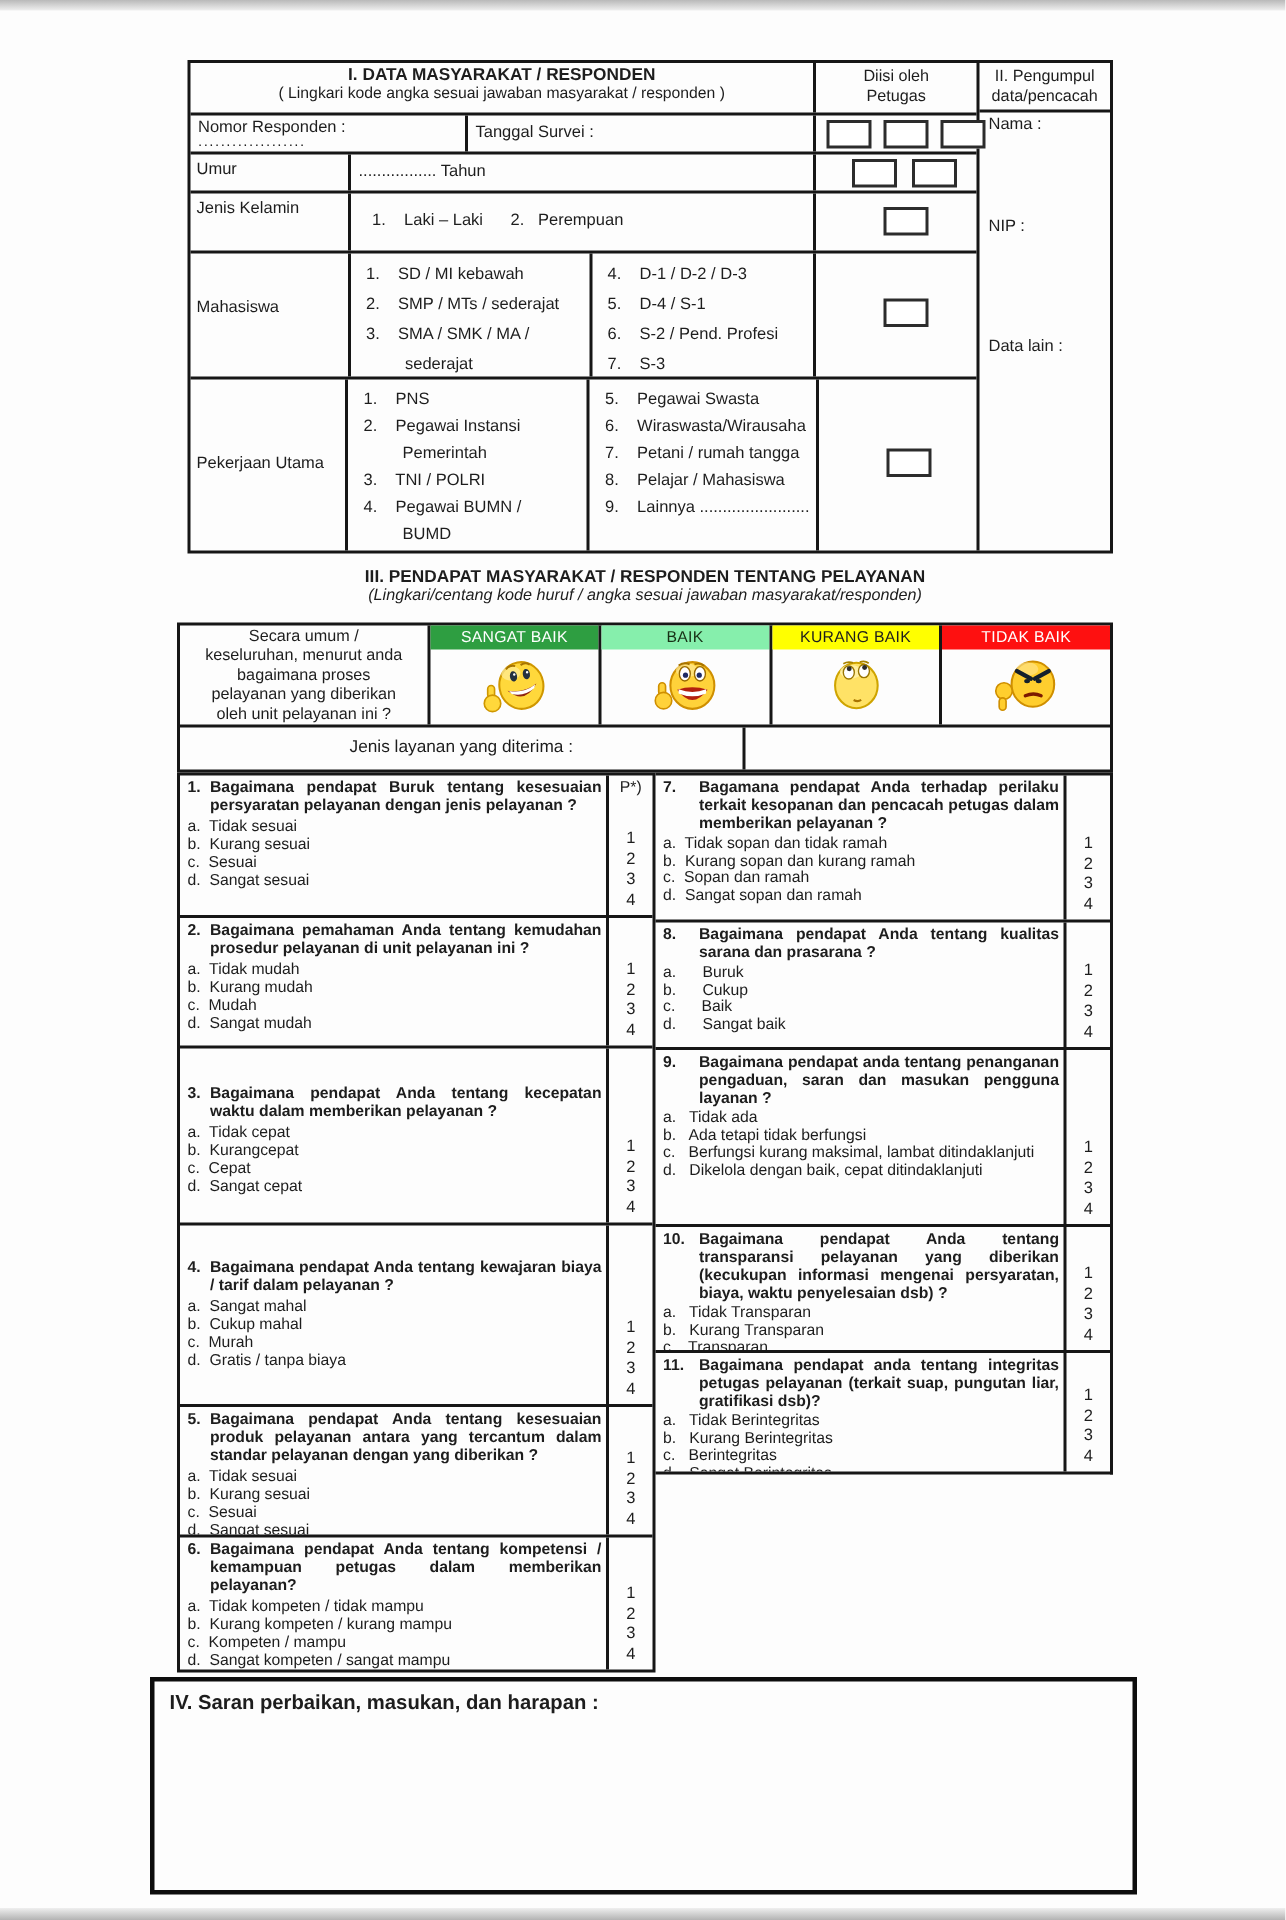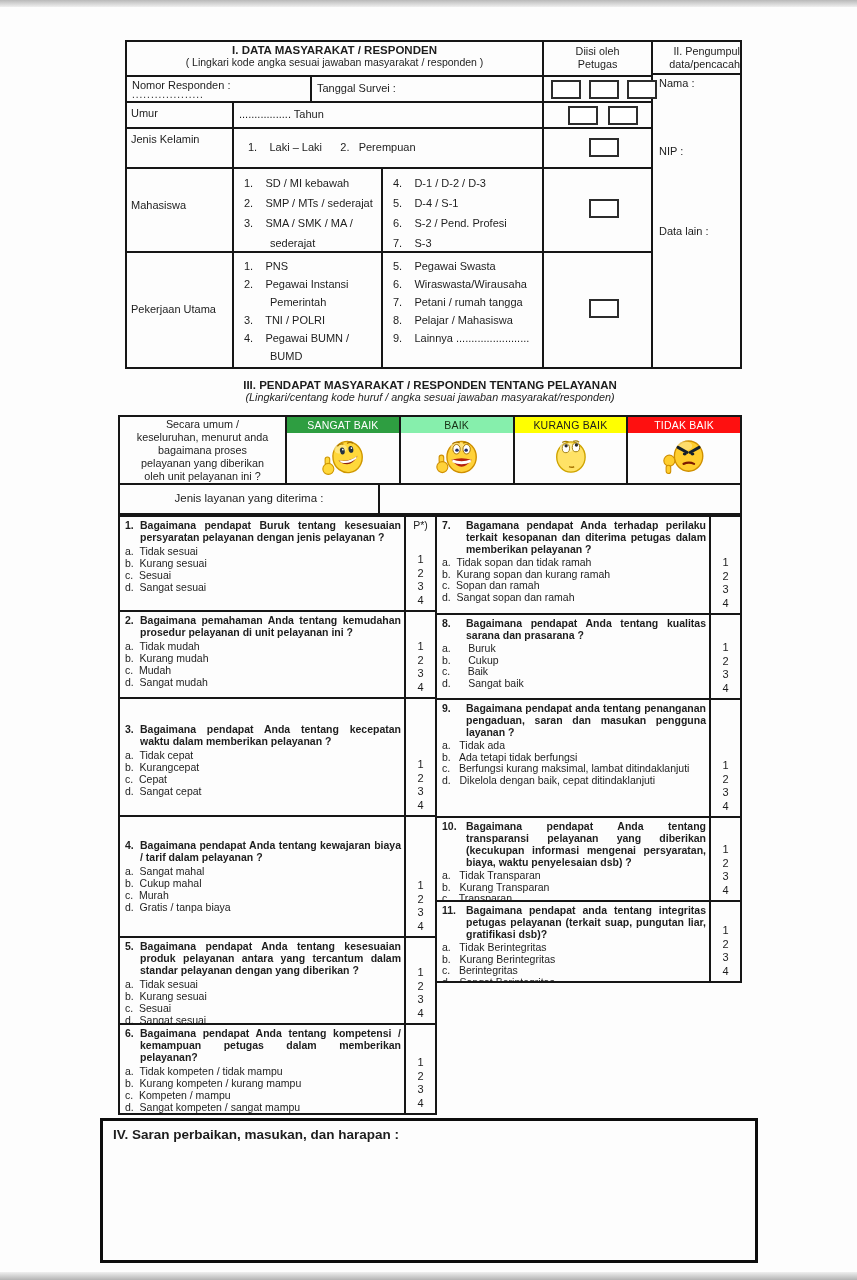--- a/index.html
+++ b/index.html
@@ -24,48 +24,48 @@
   .diisi.hd{font-size:10.8px;line-height:13px;padding-top:3px}
   .box{position:absolute;width:30px;height:19px;border:2px solid #2c2c2c;background:#fff;z-index:3}
   .lab{width:107px;border-right:2px solid #161616;padding:4px 4px}
   .cell{padding:2px 5px}
   .nomor{width:185px;border-right:2px solid #161616}
   .tanggal{flex:1;padding-top:5px}
   .dots{font-size:10px;letter-spacing:1px;line-height:8px}
   .optline{flex:1;padding:12px 8px 0 14px}
   .two{flex:1;display:flex}
   .subcol{padding:4px 2px 0 10px;font-size:11px}
-  .sc1{width:147px}
+  .sc1{width:159px}
   .sc2{flex:1;border-left:2px solid #161616}
   .rd .li{line-height:20px}
   .re .li{line-height:18px}
   .li{white-space:pre-wrap;padding-left:26px;text-indent:-26px}
   .sec1-right{flex:1;border-left:2px solid #161616;display:flex;flex-direction:column}
-  .pg-hdr{height:33px;border-bottom:2px solid #161616;text-align:right;font-size:10.8px;line-height:13px;padding-top:3px}
+  .pg-hdr{height:33px;border-bottom:2px solid #161616;text-align:center;font-size:10.8px;line-height:13px;padding-top:3px}
   .pg-body{flex:1;position:relative;font-size:11px}
   .pg-body .abs{left:6px}
 
   
   .sec3title{position:absolute;left:118px;top:379px;width:624px;text-align:center}
   .sec3title .t1{font-size:11.5px}
   .sec3title .t2{font-style:italic;font-size:10.8px}
 
   
   .smiley{position:absolute;left:118px;top:415px;width:624px;border:2px solid #161616}
   .sm-top{display:flex}
   .sm-q{width:165px;text-align:center;font-size:10.8px;line-height:13px;padding-top:1px}
   .sm-col{flex:1;border-left:2px solid #161616;text-align:center}
   .sm-hd{height:16px;font-weight:normal;font-size:10.5px;line-height:16px;letter-spacing:.2px}
   .rate-0 .sm-hd{background:#2e9e41;color:#ffffff}
   .rate-1 .sm-hd{background:#86efac;color:#173015}
   .rate-2 .sm-hd{background:#ffff00;color:#1d1d1d}
   .rate-3 .sm-hd{background:#fe1010;color:#ffffff}
   .sm-face{height:47px;display:flex;align-items:center;justify-content:center}
   .sm-bottom{display:flex;border-top:2px solid #161616;height:30px}
-  .sm-b1{width:258px;text-align:center;font-size:11.5px;padding-top:7px}
+  .sm-b1{width:375px;text-align:center;font-size:11.5px;padding-top:7px}
   .sm-b2{flex:1;border-left:2px solid #161616}
 
   
   .qtable{position:absolute;left:118px;top:515px;width:624px;display:flex;align-items:flex-start}
   .lblock{width:319px;border:2px solid #161616}
   .rblock{width:305px;border:2px solid #161616;border-left:none}
   .qrow{display:flex}
   .qrow + .qrow{border-top:2px solid #161616}
   .q1{height:93px}.q2{height:87px}.q3{height:118px}.q4{height:121px}.q5{height:87px}.q6{height:90px}
   .q7{height:96px}.q8{height:85px}.q9{height:118px}.q10{height:84px}.q11{height:81px}
@@ -379,21 +379,21 @@
 2
 3
 4</div>
           </div>
       </div>
     </div>
 
     <div class="rblock">
       <div class="qrow q7">
         <div class="qbody">
-          <div class="qtext"><span class="qnum">7.</span><span>Bagamana pendapat Anda terhadap perilaku terkait kesopanan dan diterima petugas dalam  memberikan pelayanan ?</span></div>
+          <div class="qtext"><span class="qnum">7.</span><span>Bagamana pendapat Anda terhadap perilaku terkait kesopanan dan pencacah petugas dalam  memberikan pelayanan ?</span></div>
           <div class="opt">a.  Tidak sopan dan tidak ramah</div>
           <div class="opt">b.  Kurang sopan dan kurang ramah</div>
           <div class="opt">c.  Sopan dan ramah</div>
           <div class="opt">d.  Sangat sopan dan ramah</div>
         </div>
         <div class="qcodes">
             <div class="codes pre">1
 2
 3
 4</div>

